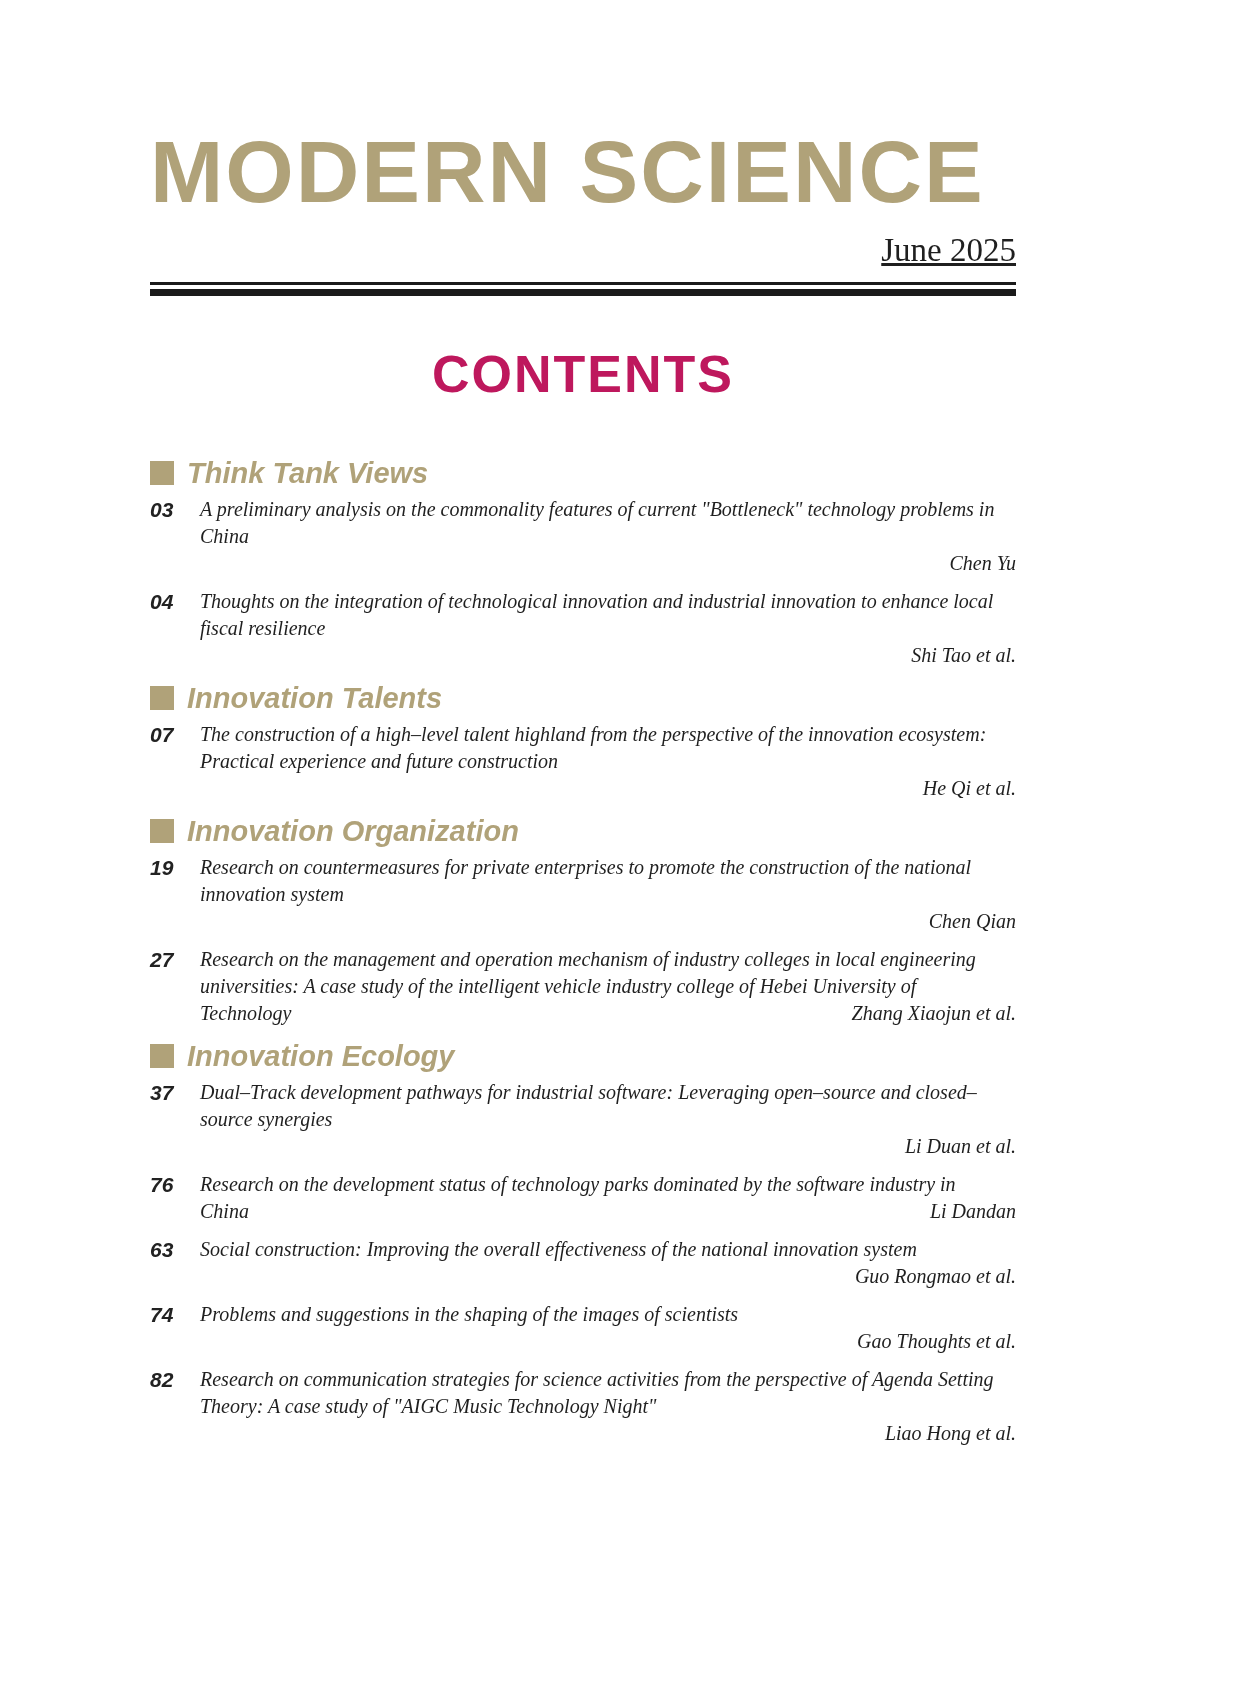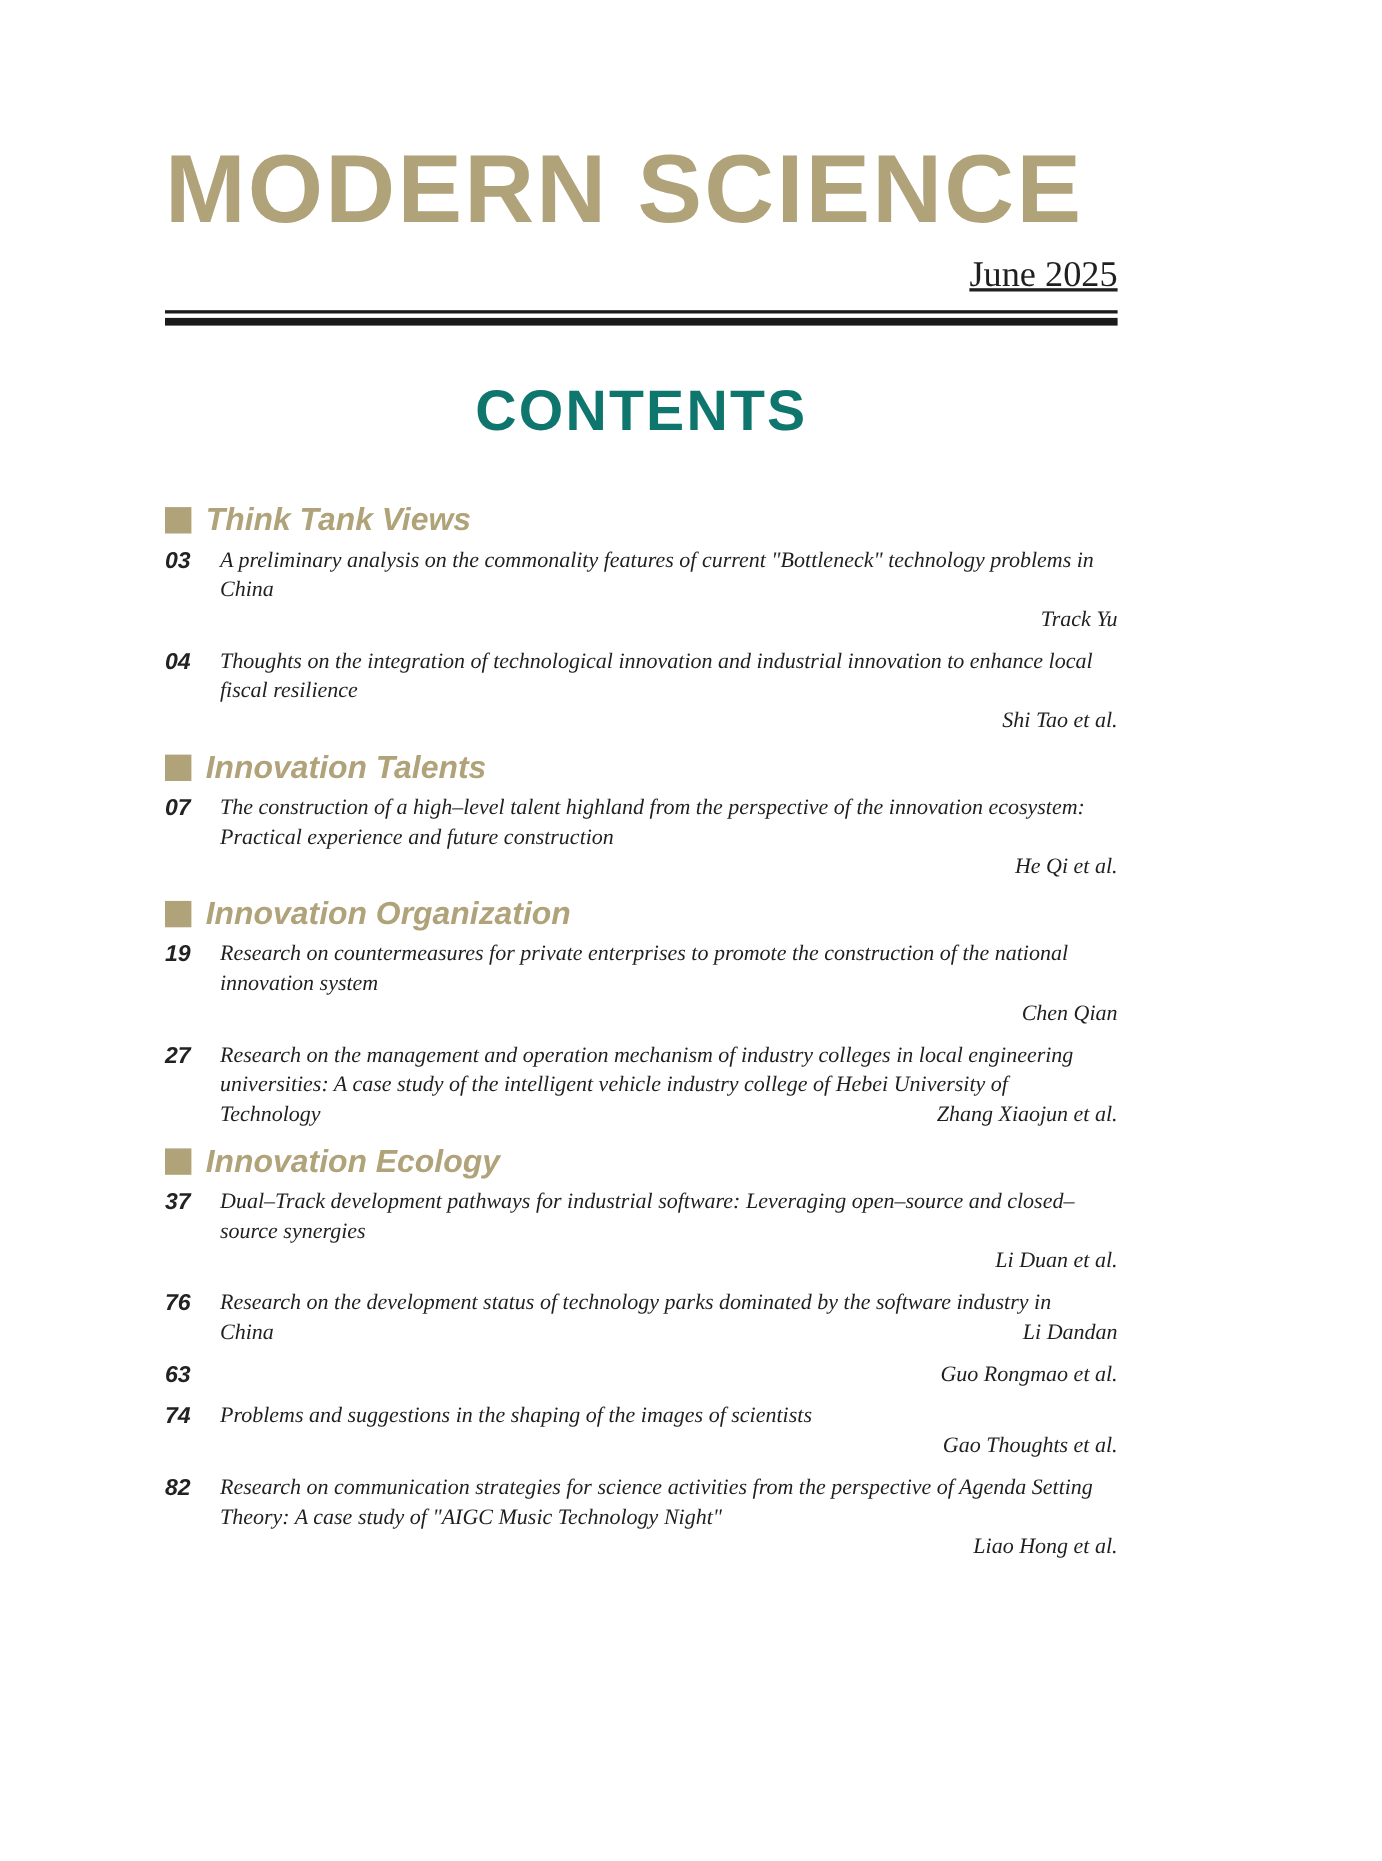--- a/index.html
+++ b/index.html
@@ -45,21 +45,21 @@
   }
   
   .contents-title {
     margin: 52px 0 0 0;
     text-align: center;
     font-family: "Liberation Sans", sans-serif;
     font-weight: bold;
     font-size: 52px;
     line-height: 1.0;
     letter-spacing: 2px;
-    color: #0f766e;
+    color: #be185d;
   }
   
   .contents-list { margin-top: 56px; font-style: italic; }
   .toc-section { margin-top: 12px; }
   .toc-section:first-child { margin-top: 0; }
   .sec-head {
     display: flex;
     align-items: center;
     margin-bottom: 6px;
     height: 34px;
@@ -117,21 +117,21 @@
         <section class="toc-section">
           <div class="sec-head">
             <span class="bullet"></span>
             <span class="sec-label">Think Tank Views</span>
           </div>
           <div class="entry">
             <div class="pnum">03</div>
             <div class="ebody">
               <div class="tline">A preliminary analysis on the commonality features of current "Bottleneck" technology problems in</div>
               <div class="tline">China</div>
-              <div class="author">Track Yu</div>
+              <div class="author">Chen Yu</div>
             </div>
           </div>
           <div class="entry">
             <div class="pnum">04</div>
             <div class="ebody">
               <div class="tline">Thoughts on the integration of technological innovation and industrial innovation to enhance local</div>
               <div class="tline">fiscal resilience</div>
               <div class="author">Shi Tao et al.</div>
             </div>
           </div>
@@ -190,20 +190,21 @@
             <div class="pnum">76</div>
             <div class="ebody">
               <div class="tline">Research on the development status of technology parks dominated by the software industry in</div>
               <div class="tline">China</div>
               <div class="author">Li Dandan</div>
             </div>
           </div>
           <div class="entry">
             <div class="pnum">63</div>
             <div class="ebody">
+              <div class="tline">Social construction: Improving the overall effectiveness of the national innovation system</div>
               <div class="author">Guo Rongmao et al.</div>
             </div>
           </div>
           <div class="entry">
             <div class="pnum">74</div>
             <div class="ebody">
               <div class="tline">Problems and suggestions in the shaping of the images of scientists</div>
               <div class="author">Gao Thoughts et al.</div>
             </div>
           </div>

